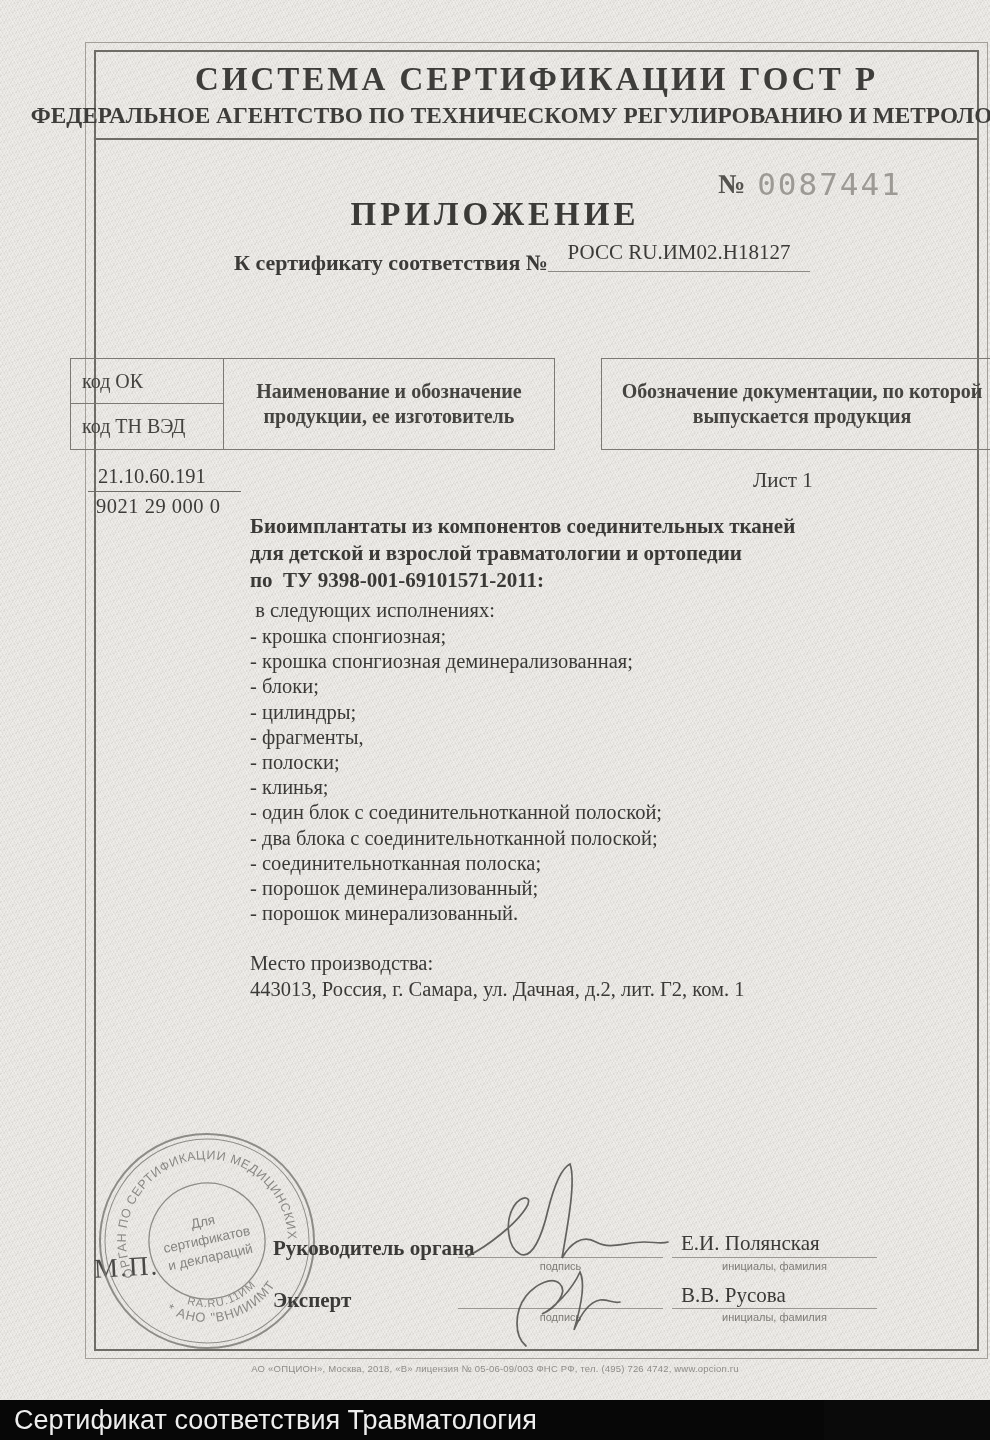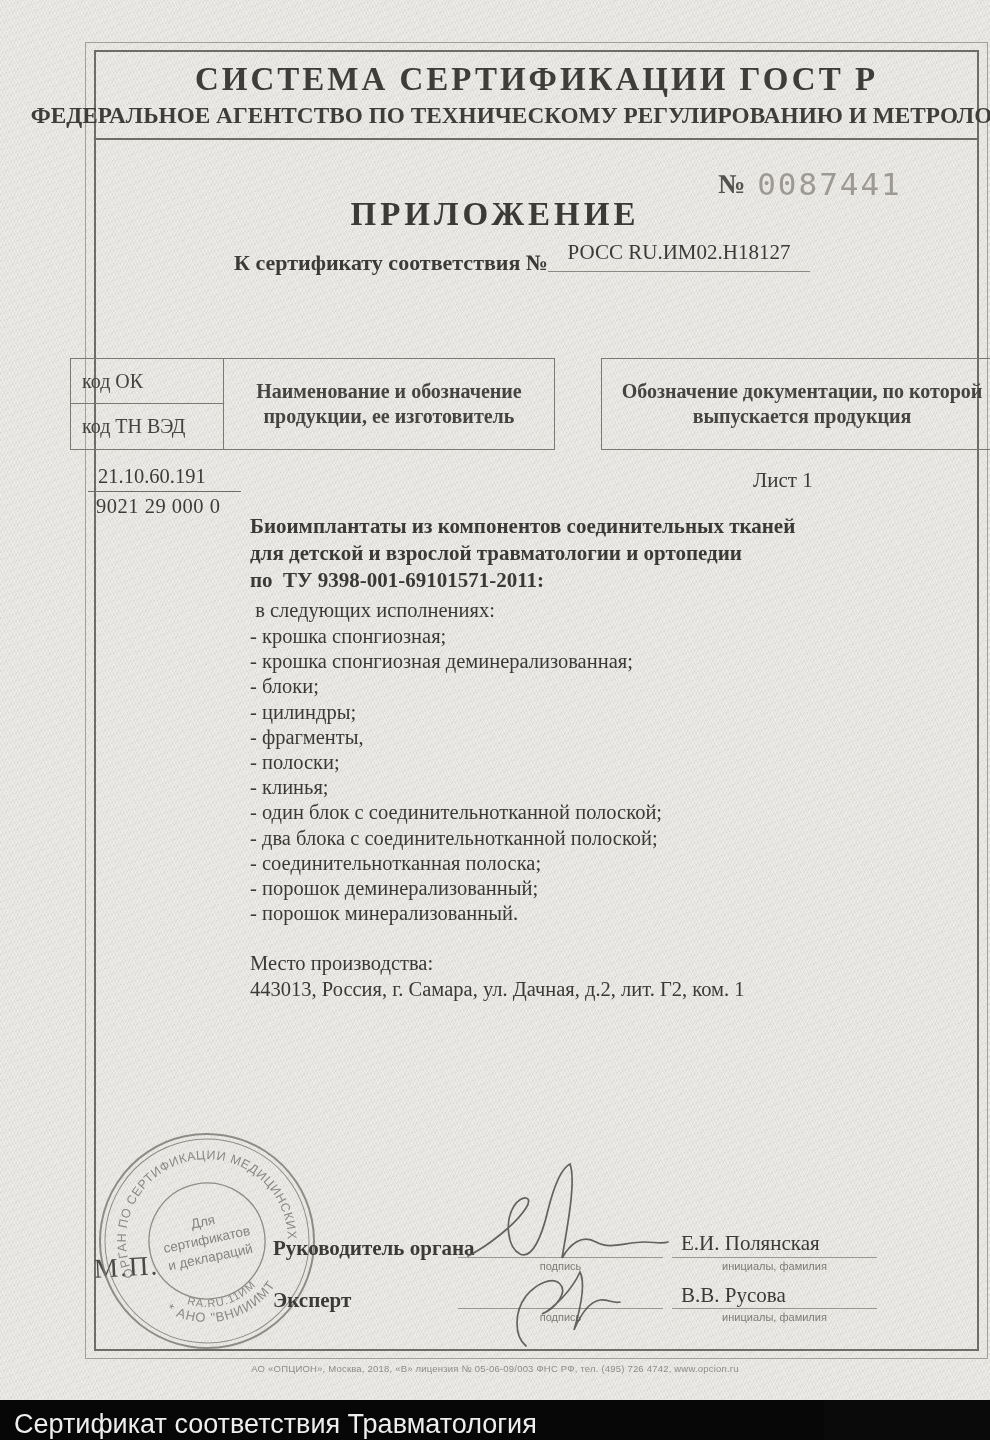--- a/index.html
+++ b/index.html
@@ -73,21 +73,21 @@
   .sig-label{position:absolute;font-size:21px;font-weight:bold;color:#3b3a37;white-space:nowrap;padding-left:20px;}
   .sig-line{position:absolute;border-bottom:1px solid #9a9792;}
   .sig-caption{position:absolute;font-size:11px;color:#7d7b76;text-align:center;font-family:"Liberation Sans",sans-serif;}
   .sig-name{position:absolute;font-size:21px;color:#3b3a37;white-space:nowrap;}
   .autograph{position:absolute;left:430px;top:1150px;width:330px;height:210px;}
 
   
   .imprint{position:absolute;left:0;width:990px;top:1363px;text-align:center;
            font-family:"Liberation Sans",sans-serif;font-size:9.5px;color:#8e8c88;letter-spacing:.2px;}
   .caption-bar{position:absolute;left:0;top:1400px;width:824px;height:40px;background:#070707;
-               display:flex;align-items:flex-end;}
+               display:flex;align-items:center;}
   .caption-bar span{font-family:"Liberation Sans",sans-serif;font-size:27px;color:#eeeeee;margin-left:14px;white-space:nowrap;}
 </style>
 </head>
 <body>
 
 <div class="paper">
 
   <div class="frame-outer">
     <div class="frame-inner">
       <div class="masthead">

